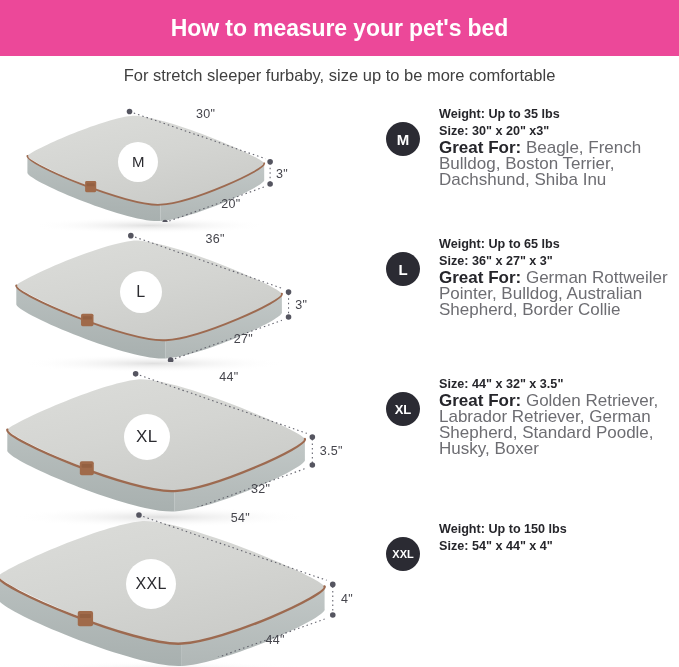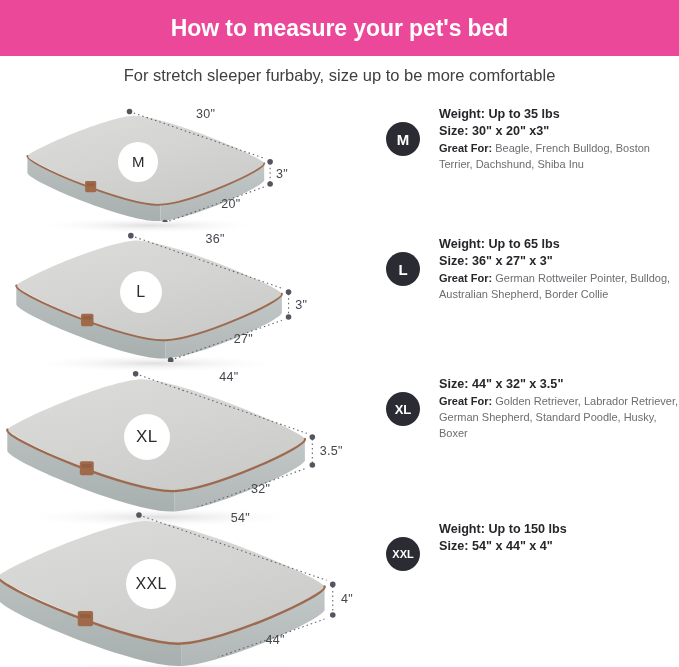--- a/index.html
+++ b/index.html
@@ -118,21 +118,21 @@
   }
   .line-weight, .line-size {
     color: #26262b;
     font-size: 12.6px;
     font-weight: bold;
     line-height: 17px;
     white-space: nowrap;
   }
   .line-great {
     color: #26262b;
-    font-size: 11px;
+    font-size: 17px;
     font-weight: bold;
     line-height: 16px;
   }
   .line-great .breeds {
     font-weight: 400;
     color: #6d6d72;
   }
 </style>
 </head>
 <body>

